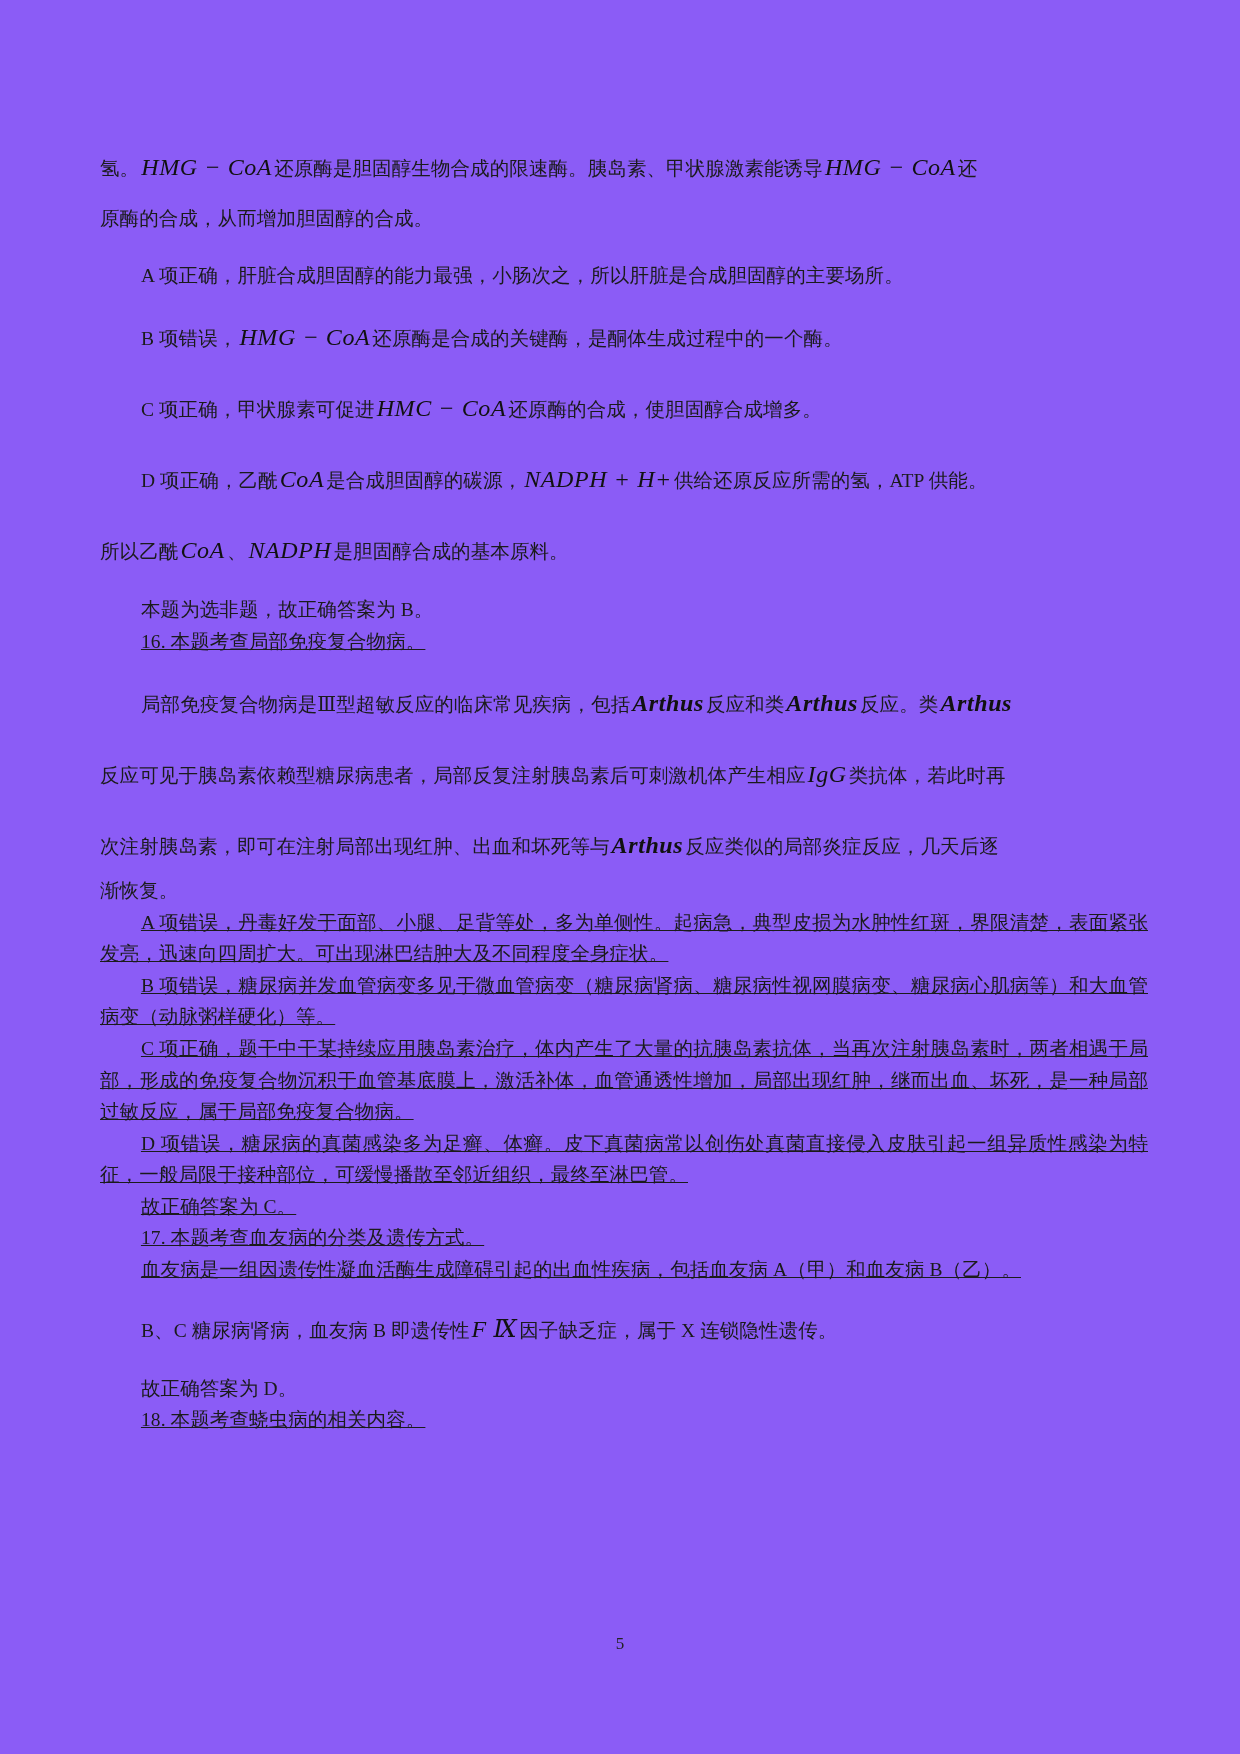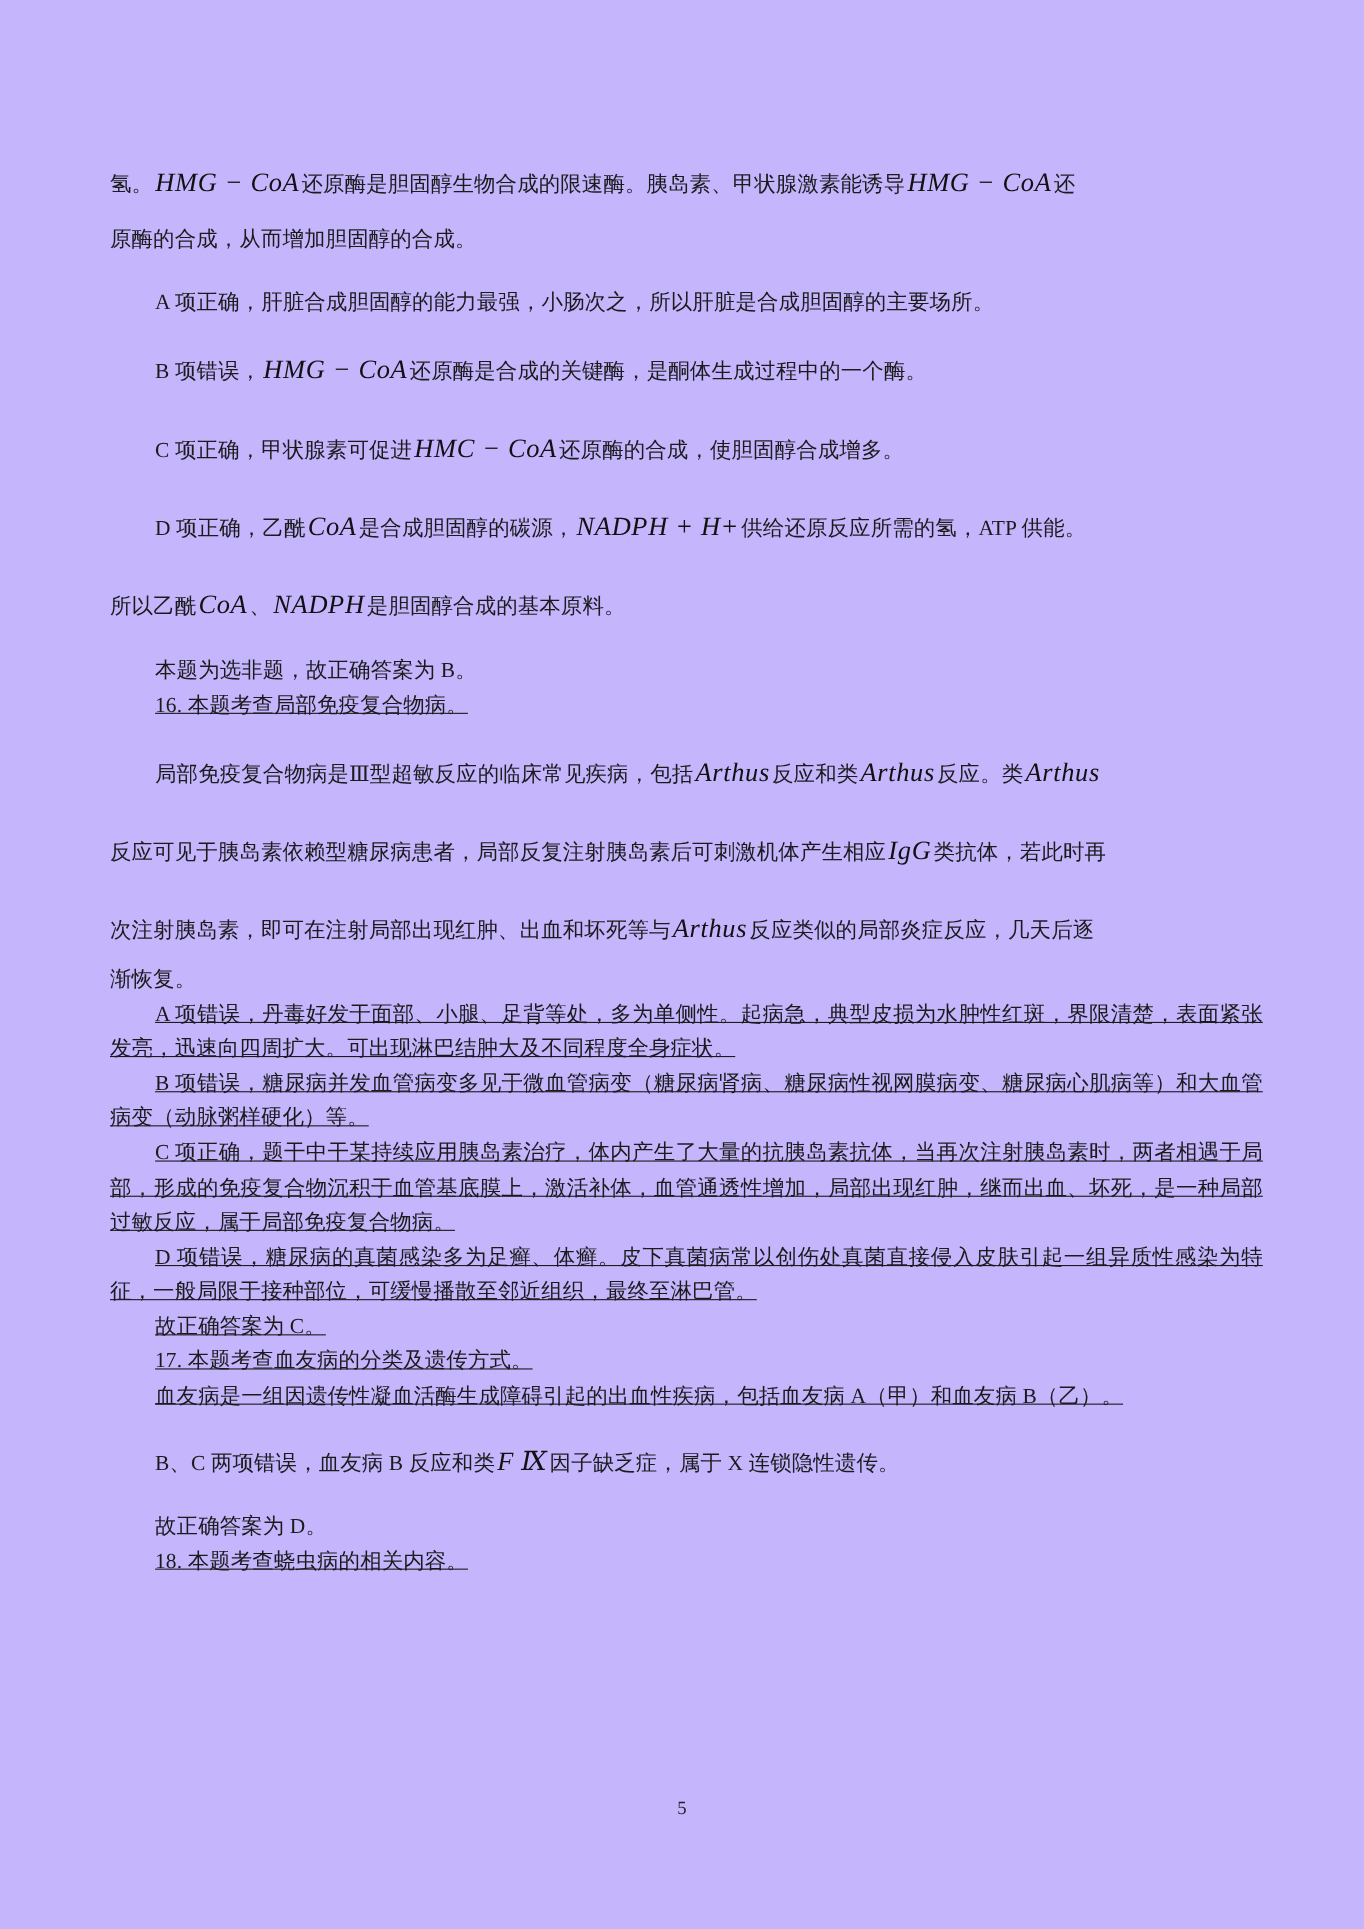--- a/index.html
+++ b/index.html
@@ -13,21 +13,21 @@
     height: 1754px;
     font-family: "Liberation Serif", "DejaVu Serif", serif;
     color: #1a1a1a;
     position: relative;
     overflow: hidden;
   }
   .page {
     position: relative;
     width: 1240px;
     height: 1754px;
-    background: #c4b5fd;
+    background: #8b5cf6;
     box-sizing: border-box;
     padding: 140px 92px 60px 100px;
   }
   .content {
     position: relative;
     width: 1048px;
   }
 
   
   .p {
@@ -48,21 +48,21 @@
 
   
   .math {
     font-family: "Liberation Serif", "DejaVu Serif", serif;
     font-style: italic;
     font-size: 24px;
     letter-spacing: 0.6px;
     padding: 0 2px;
     color: #111;
   }
-  .math.bold  { font-weight: 400; font-style: italic; }
+  .math.bold  { font-weight: 700; font-style: italic; }
 
   .page-number {
     position: absolute;
     left: 0;
     right: 0;
     bottom: 100px;
     text-align: center;
     font-size: 17px;
     font-family: "Liberation Serif", "DejaVu Serif", serif;
     color: #222;
@@ -105,21 +105,21 @@
     <p class="p indent tight">C 项正确，题干中干某持续应用胰岛素治疗，体内产生了大量的抗胰岛素抗体，当再次注射胰岛素时，两者相遇于局部，形成的免疫复合物沉积于血管基底膜上，激活补体，血管通透性增加，局部出现红肿，继而出血、坏死，是一种局部过敏反应，属于局部免疫复合物病。</p>
     <p class="p indent tight">D 项错误，糖尿病的真菌感染多为足癣、体癣。皮下真菌病常以创伤处真菌直接侵入皮肤引起一组异质性感染为特征，一般局限于接种部位，可缓慢播散至邻近组织，最终至淋巴管。</p>
     <p class="p indent tight">故正确答案为 C。</p>
 
     <p class="p indent tight">17. 本题考查血友病的分类及遗传方式。</p>
     <p class="p indent tight">血友病是一组因遗传性凝血活酶生成障碍引起的出血性疾病，包括血友病 A（甲）和血友病 B（乙）。</p>
 
 
 
 
-    <p class="p indent loose gap-md"><span>B、C 两项错误，血友病 B 反应和类</span><span class="math">F Ⅸ</span><span>因子缺乏症，属于 X 连锁隐性遗传。</span></p>
+    <p class="p indent loose gap-md"><span>B、C 糖尿病肾病，血友病 B 即遗传性</span><span class="math">F Ⅸ</span><span>因子缺乏症，属于 X 连锁隐性遗传。</span></p>
 
     <p class="p indent gap-md">故正确答案为 D。</p>
 
     <p class="p indent tight">18. 本题考查蛲虫病的相关内容。</p>
 
   </div>
 
   <div class="page-number">5</div>
 </div>
 

